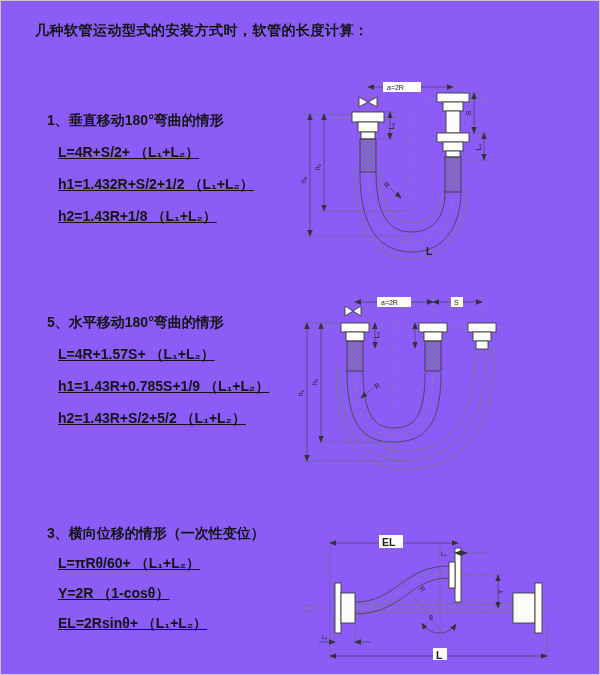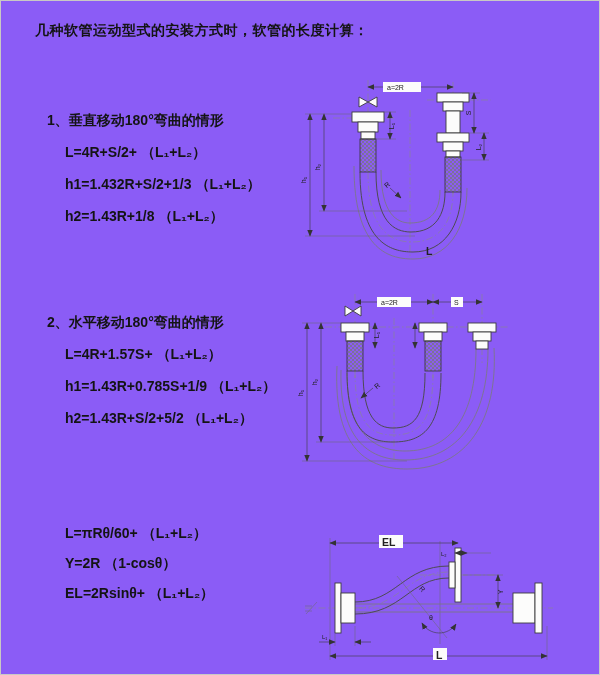--- a/index.html
+++ b/index.html
@@ -2,21 +2,21 @@
 <html><head>
 <meta charset="utf-8">
 <style>
   html,body{margin:0;padding:0;background:#ffffff;}
   .page{position:relative;width:600px;height:675px;background:#8b5cf6;
         font-family:"Liberation Sans","DejaVu Sans",sans-serif;color:#141414;
         overflow:hidden;box-shadow:inset 0 0 0 1px #c9c9c5;}
   .title{position:absolute;left:35px;top:22px;font-size:14px;font-weight:bold;letter-spacing:.5px;}
   .section{position:absolute;left:47px;font-size:14px;font-weight:bold;}
   .section .heading{line-height:32px;white-space:nowrap;}
-  .formulas{margin-left:18px;}
+  .formulas{margin-left:11px;text-decoration:underline;}
   .formula{line-height:32px;white-space:nowrap;}
   .tight .heading,.tight .formula{line-height:30px;}
   .diagram{position:absolute;}
   svg{display:block;}
   svg text{font-family:"Liberation Sans","DejaVu Sans",sans-serif;font-size:7px;fill:#222;}
   svg .big{font-size:10.5px;font-weight:bold;}
   .cl{stroke:#8a8a8a;stroke-width:.6;fill:none;stroke-dasharray:7 2.5 1.5 2.5;}
   .hose{stroke:#4a4a4a;stroke-width:.95;fill:none;}
   .hose2{stroke:#7a7a7a;stroke-width:.8;fill:none;}
   .dim{stroke:#3c3c3c;stroke-width:.6;fill:none;}
@@ -28,35 +28,36 @@
 <body>
 
 <div class="page">
 
   <div class="title">几种软管运动型式的安装方式时，软管的长度计算：</div>
 
   <div class="section" style="top:104px">
     <div class="heading">1、垂直移动180°弯曲的情形</div>
     <div class="formulas">
       <div class="formula">L=4R+S/2+ （L₁+L₂）</div>
-      <div class="formula">h1=1.432R+S/2+1/3 （L₁+L₂）</div>
+      <div class="formula">h1=1.432R+S/2+1/2 （L₁+L₂）</div>
       <div class="formula">h2=1.43R+1/8 （L₁+L₂）</div>
     </div>
   </div>
 
   <div class="section" style="top:306px">
-    <div class="heading">2、水平移动180°弯曲的情形</div>
+    <div class="heading">5、水平移动180°弯曲的情形</div>
     <div class="formulas">
       <div class="formula">L=4R+1.57S+ （L₁+L₂）</div>
       <div class="formula">h1=1.43R+0.785S+1/9 （L₁+L₂）</div>
       <div class="formula">h2=1.43R+S/2+5/2 （L₁+L₂）</div>
     </div>
   </div>
 
   <div class="section tight" style="top:518px">
+    <div class="heading">3、横向位移的情形（一次性变位）</div>
     <div class="formulas">
       <div class="formula">L=πRθ/60+ （L₁+L₂）</div>
       <div class="formula">Y=2R （1-cosθ）</div>
       <div class="formula">EL=2Rsinθ+ （L₁+L₂）</div>
     </div>
   </div>
 
   <div class="diagram" style="left:295px;top:62px">
   <svg width="300" height="202" viewBox="0 0 300 202">
     <defs>

